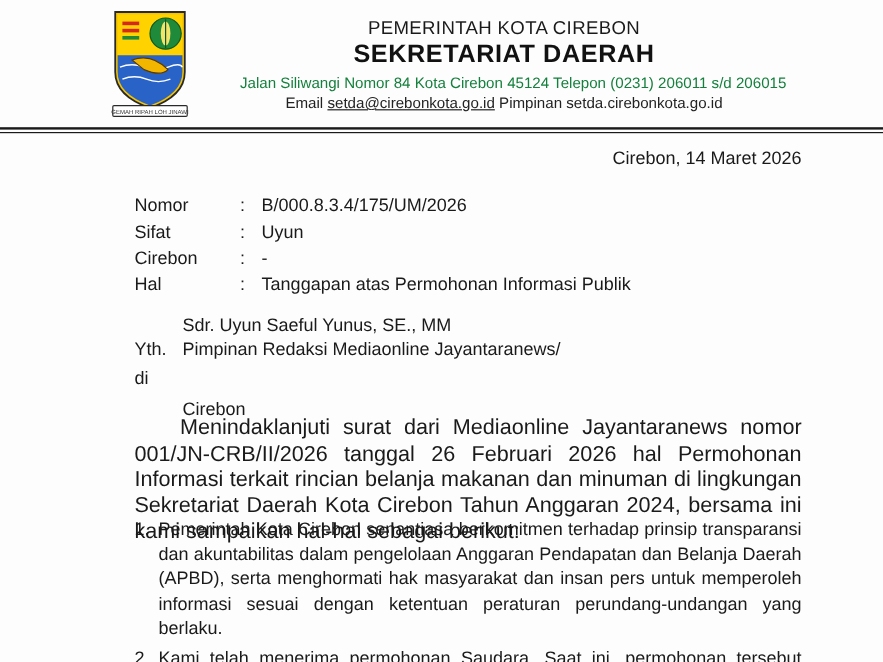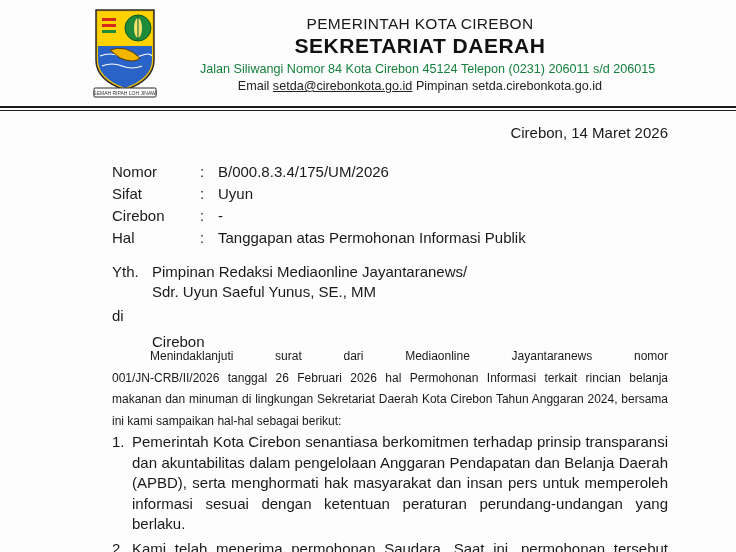--- a/index.html
+++ b/index.html
@@ -27,21 +27,21 @@
     .meta-key { width: 88px; }
     .meta-colon { width: 18px; }
     .meta-val { }
 
     .recipient { position: absolute; left: 112px; top: 262px; font-size: 15px; line-height: 20px; }
     .rec-row { display: flex; }
     .rec-yth { width: 40px; }
     .rec-di { margin-top: 4px; }
     .rec-city { margin-left: 40px; margin-top: 6px; }
 
-    .body-text { position: absolute; left: 112px; top: 346px; width: 556px; font-size: 12px; line-height: 21.5px; text-align: justify; }
+    .body-text { position: absolute; left: 112px; top: 346px; width: 556px; font-size: 18px; line-height: 21.5px; text-align: justify; }
     .para-first { text-indent: 38px; }
 
     .list { position: absolute; left: 112px; top: 432px; width: 556px; font-size: 15px; line-height: 20.5px; }
     .list-item { display: flex; margin-bottom: 4px; }
     .list-num { width: 20px; flex-shrink: 0; }
     .list-text { text-align: justify; flex: 1; }
     .justify-last { text-align-last: justify; }
   </style>
 </head>
 <body>
@@ -110,26 +110,26 @@
     </div>
     <div class="meta-row">
       <span class="meta-key">Hal</span>
       <span class="meta-colon">:</span>
       <span class="meta-val">Tanggapan atas Permohonan Informasi Publik</span>
     </div>
   </div>
 
   <div class="recipient">
     <div class="rec-row">
+      <span class="rec-yth"></span>
+      <span>Sdr. Uyun Saeful Yunus, SE., MM</span>
+    </div>
+    <div class="rec-row">
       <span class="rec-yth">Yth.</span>
       <span>Pimpinan Redaksi Mediaonline Jayantaranews/</span>
-    </div>
-    <div class="rec-row">
-      <span class="rec-yth"></span>
-      <span>Sdr. Uyun Saeful Yunus, SE., MM</span>
     </div>
     <div class="rec-di">di</div>
     <div class="rec-city">Cirebon</div>
   </div>
 
   <div class="body-text">
     <div class="para-first justify-last">Menindaklanjuti surat dari Mediaonline Jayantaranews nomor</div>
     <div>001/JN-CRB/II/2026 tanggal 26 Februari 2026 hal Permohonan Informasi terkait rincian belanja makanan dan minuman di lingkungan Sekretariat Daerah Kota Cirebon Tahun Anggaran 2024, bersama ini kami sampaikan hal-hal sebagai berikut:</div>
   </div>
 

